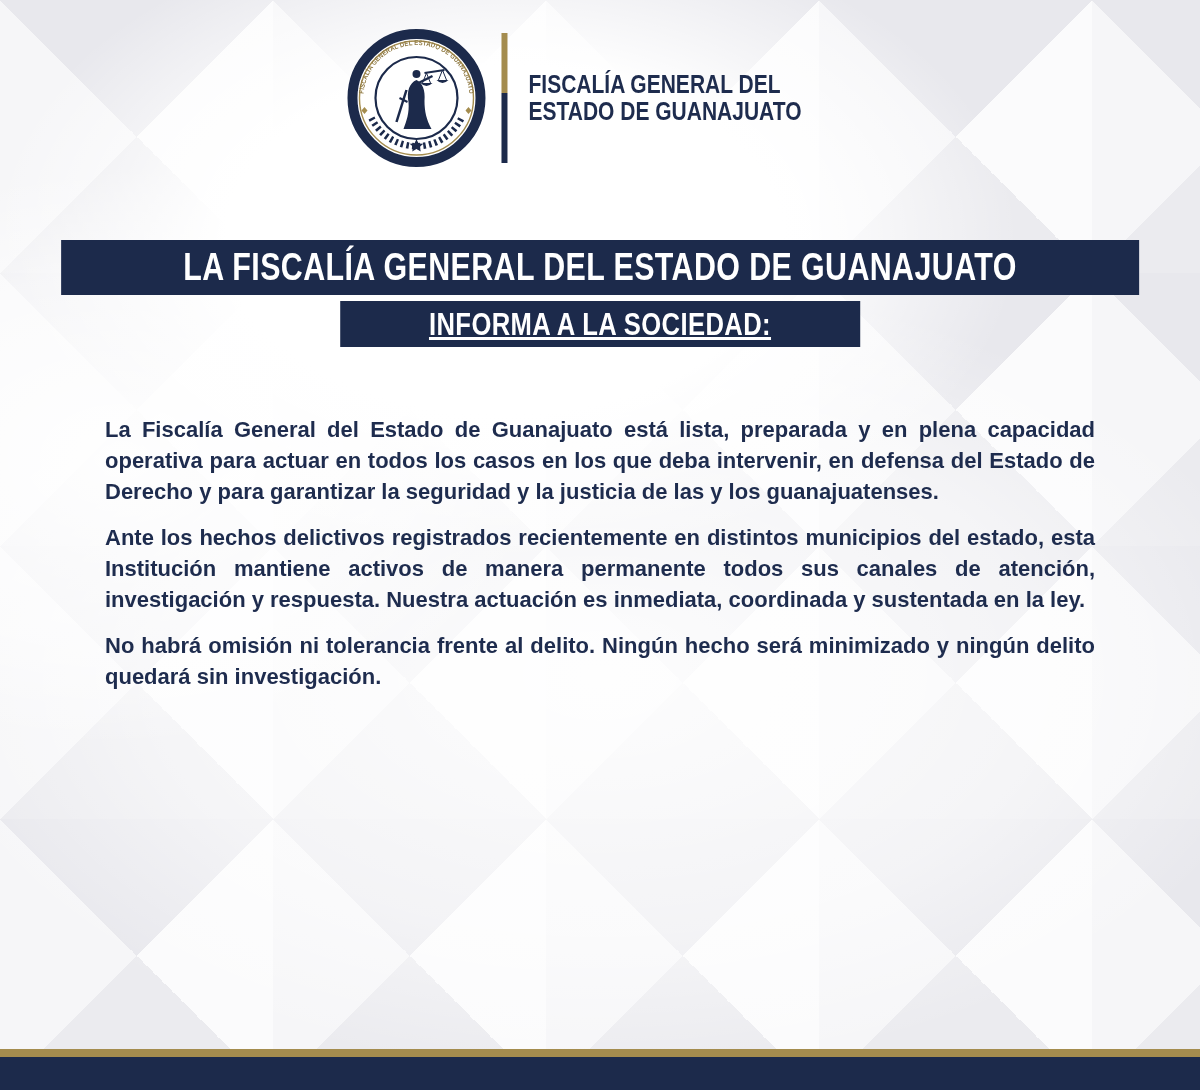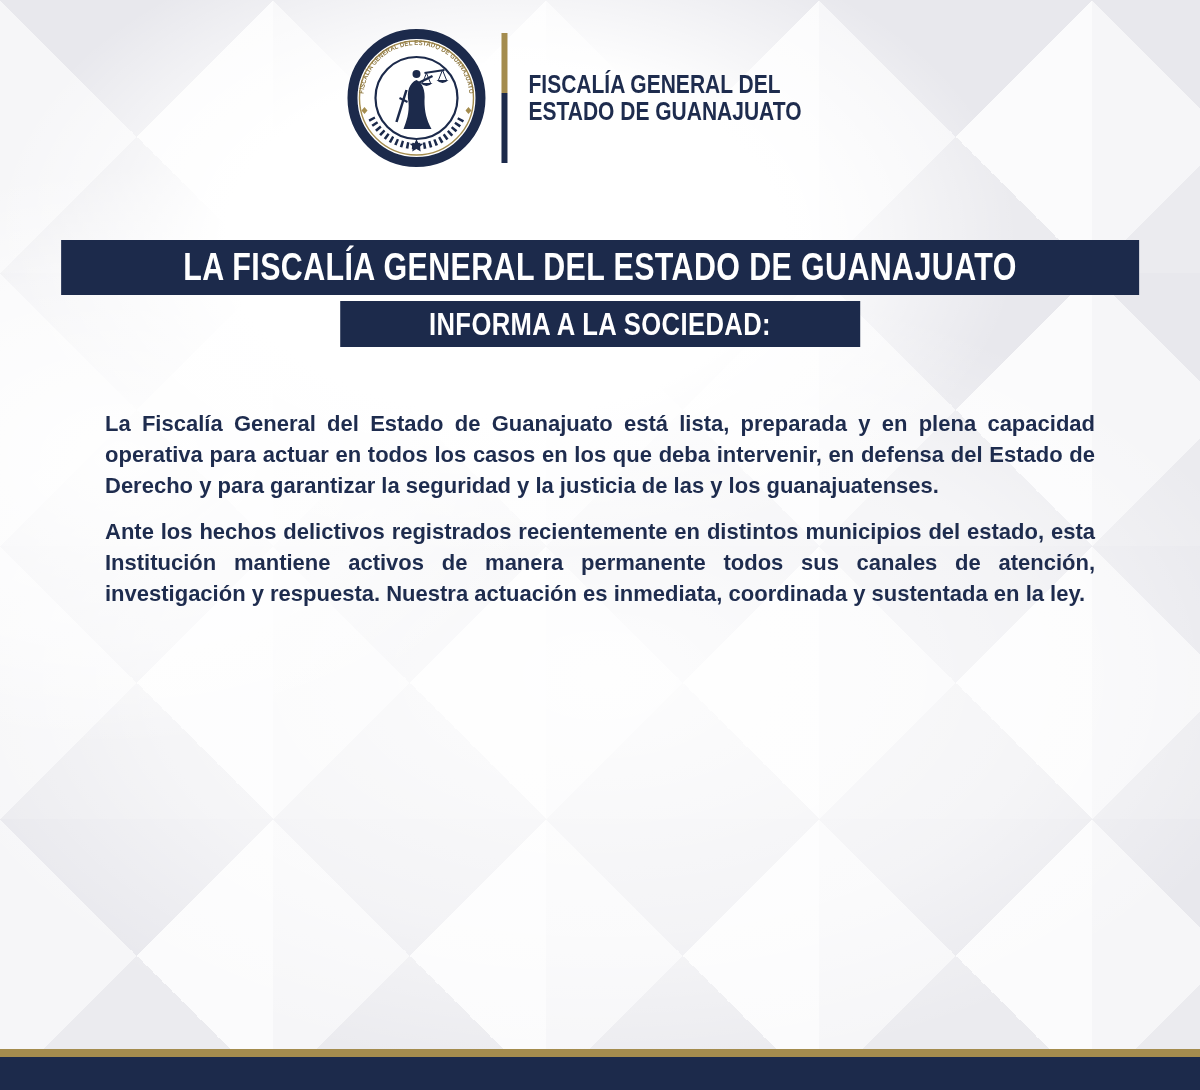--- a/index.html
+++ b/index.html
@@ -50,41 +50,41 @@
 
   
   .banner{
     position:absolute;left:50%;transform:translateX(-50%);
     background:var(--navy);
     color:#ffffff;
     display:flex;align-items:center;justify-content:flex-end;
     white-space:nowrap;
   }
   .banner-primary{top:240px;height:55px;padding:0 18px;}
-  .banner-secondary{top:301px;height:46px;padding:8px 46px;}
+  .banner-secondary{top:301px;height:46px;padding:8px 46px;text-decoration:underline;}
   .banner-text{
     display:inline-block;
     font-weight:bold;
     transform:scaleX(0.8);
     transform-origin:center;
     letter-spacing:.5px;
   }
   .banner-primary .banner-text{font-size:38px;}
   .banner-secondary .banner-text{font-size:32px;}
 
   
   .statement{
     position:absolute;top:404px;left:105px;width:990px;
     color:var(--text);
     font-size:22px;
     font-weight:bold;
     line-height:31px;
     text-align:justify;
   }
-  .statement p{margin:4px 0 15px 0;}
+  .statement p{margin:10px 0 15px 0;}
   .statement p:last-child{margin-bottom:0;}
 
   
   .footer-gold{position:absolute;left:0;right:0;bottom:33px;height:8px;background:var(--gold);}
   .footer-navy{position:absolute;left:0;right:0;bottom:0;height:33px;background:var(--navy);}
 </style>
 </head>
 <body>
 
 <div class="poster">
@@ -140,18 +140,19 @@
   <div class="banner banner-primary">
     <span class="banner-text">LA FISCALÍA GENERAL DEL ESTADO DE GUANAJUATO</span>
   </div>
   <div class="banner banner-secondary">
     <span class="banner-text">INFORMA A LA SOCIEDAD:</span>
   </div>
 
   <article class="statement">
     <p>La Fiscalía General del Estado de Guanajuato está lista, preparada y en plena capacidad operativa para actuar en todos los casos en los que deba intervenir, en defensa del Estado de Derecho y para garantizar la seguridad y la justicia de las y los guanajuatenses.</p>
     <p>Ante los hechos delictivos registrados recientemente en distintos municipios del estado, esta Institución mantiene activos de manera permanente todos sus canales de atención, investigación y respuesta. Nuestra actuación es inmediata, coordinada y sustentada en la ley.</p>
+    <p>No habrá omisión ni tolerancia frente al delito. Ningún hecho será minimizado y ningún delito quedará sin investigación.</p>
   </article>
 
   <div class="footer-gold"></div>
   <div class="footer-navy"></div>
 
 </div>
 
 </body></html>

